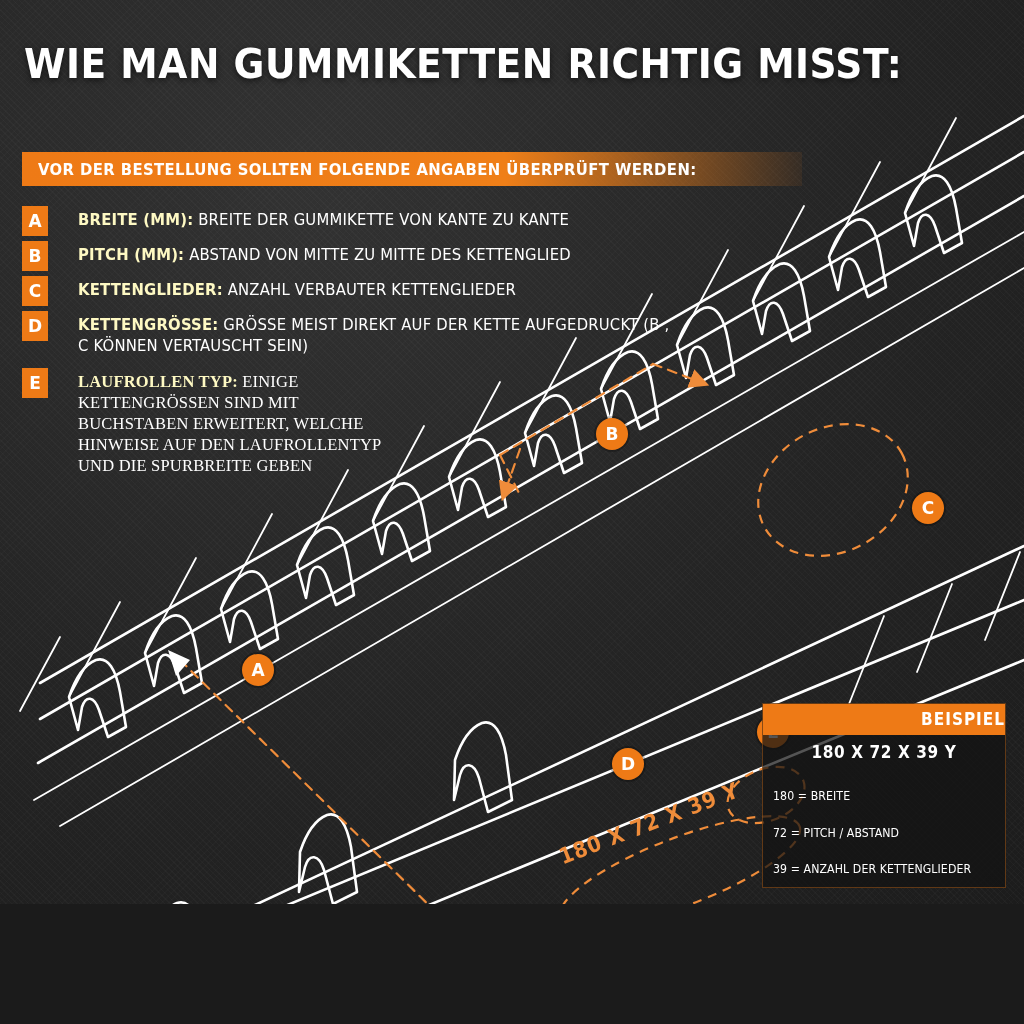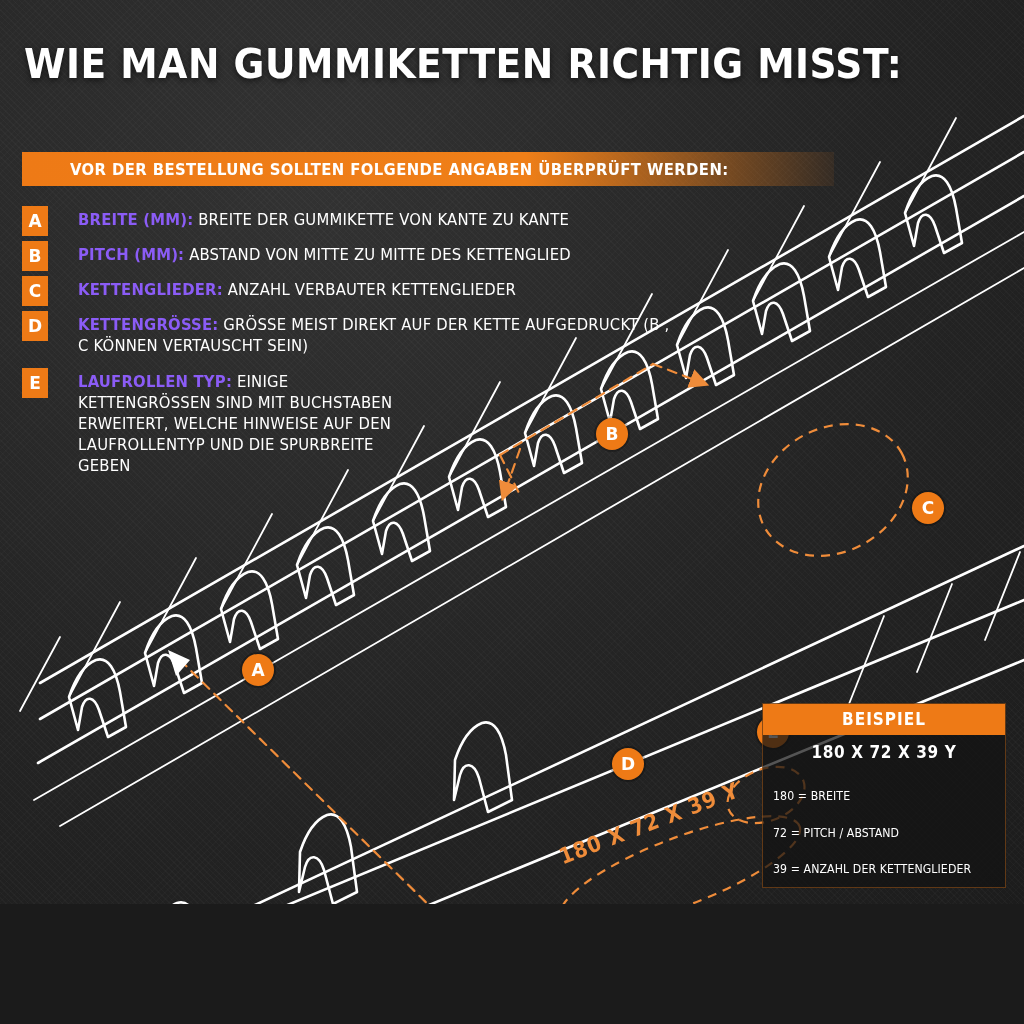--- a/index.html
+++ b/index.html
@@ -55,21 +55,20 @@
   
   .subtitle-bar {
     position: absolute;
     left: 22px;
     top: 152px;
     width: 780px;
     height: 34px;
     background: linear-gradient(90deg, #ee7a16 0%, #ef7f18 62%, rgba(238,122,22,0.08) 100%);
     display: flex;
     align-items: center;
-    padding-left: 32px;
   }
   .subtitle-bar span {
     padding-left: 16px;
     font-size: 16.5px;
     font-weight: 700;
     letter-spacing: 0.4px;
     text-transform: uppercase;
     font-family: "DejaVu Sans", sans-serif;
     font-stretch: condensed;
     white-space: nowrap;
@@ -106,21 +105,21 @@
     font-size: 16.5px;
     line-height: 1.28;
     font-family: "DejaVu Sans", sans-serif;
     font-stretch: condensed;
     text-transform: uppercase;
     letter-spacing: 0.2px;
     color: #ffffff;
     padding-top: 3px;
   }
   .legend-text .key {
-    color: #8b5cf6;
+    color: #fef9c3;
     font-weight: 700;
   }
 
   
   .marker {
     position: absolute;
     width: 32px;
     height: 32px;
     border-radius: 50%;
     background: #ee7a16;
@@ -154,21 +153,21 @@
   .example-box {
     position: absolute;
     right: 18px;
     bottom: 16px;
     width: 242px;
     background: rgba(18,18,18,0.72);
     border: 1px solid rgba(238,122,22,0.35);
   }
   .example-head {
     background: #ee7a16;
-    text-align: center;
+    text-align: right;
     font-weight: 700;
     font-size: 17px;
     letter-spacing: 1px;
     padding: 5px 0 6px;
     text-transform: uppercase;
     font-family: "DejaVu Sans", sans-serif;
     font-stretch: condensed;
   }
   .example-code {
     text-align: center;
@@ -338,21 +337,21 @@
 
       <div class="legend-row">
         <div class="badge">D</div>
         <div class="legend-text">
           <span class="key">KETTENGRÖßE:</span><span> GRÖßE MEIST DIREKT AUF DER KETTE AUFGEDRUCKT (B , C KÖNNEN VERTAUSCHT SEIN)</span>
         </div>
       </div>
 
       <div class="legend-row">
         <div class="badge">E</div>
-        <div class="legend-text" style="max-width:330px;">
+        <div class="legend-text" style="max-width:330px;font-family:Liberation Serif, serif;">
           <span class="key">LAUFROLLEN TYP:</span><span> EINIGE KETTENGRÖßEN SIND MIT BUCHSTABEN ERWEITERT, WELCHE HINWEISE AUF DEN LAUFROLLENTYP UND DIE SPURBREITE GEBEN</span>
         </div>
       </div>
 
     </div>
 
     <div class="marker" style="left:596px; top:418px;">B</div>
     <div class="marker" style="left:912px; top:492px;">C</div>
     <div class="marker" style="left:242px; top:654px;">A</div>
     <div class="marker" style="left:612px; top:748px;">D</div>

